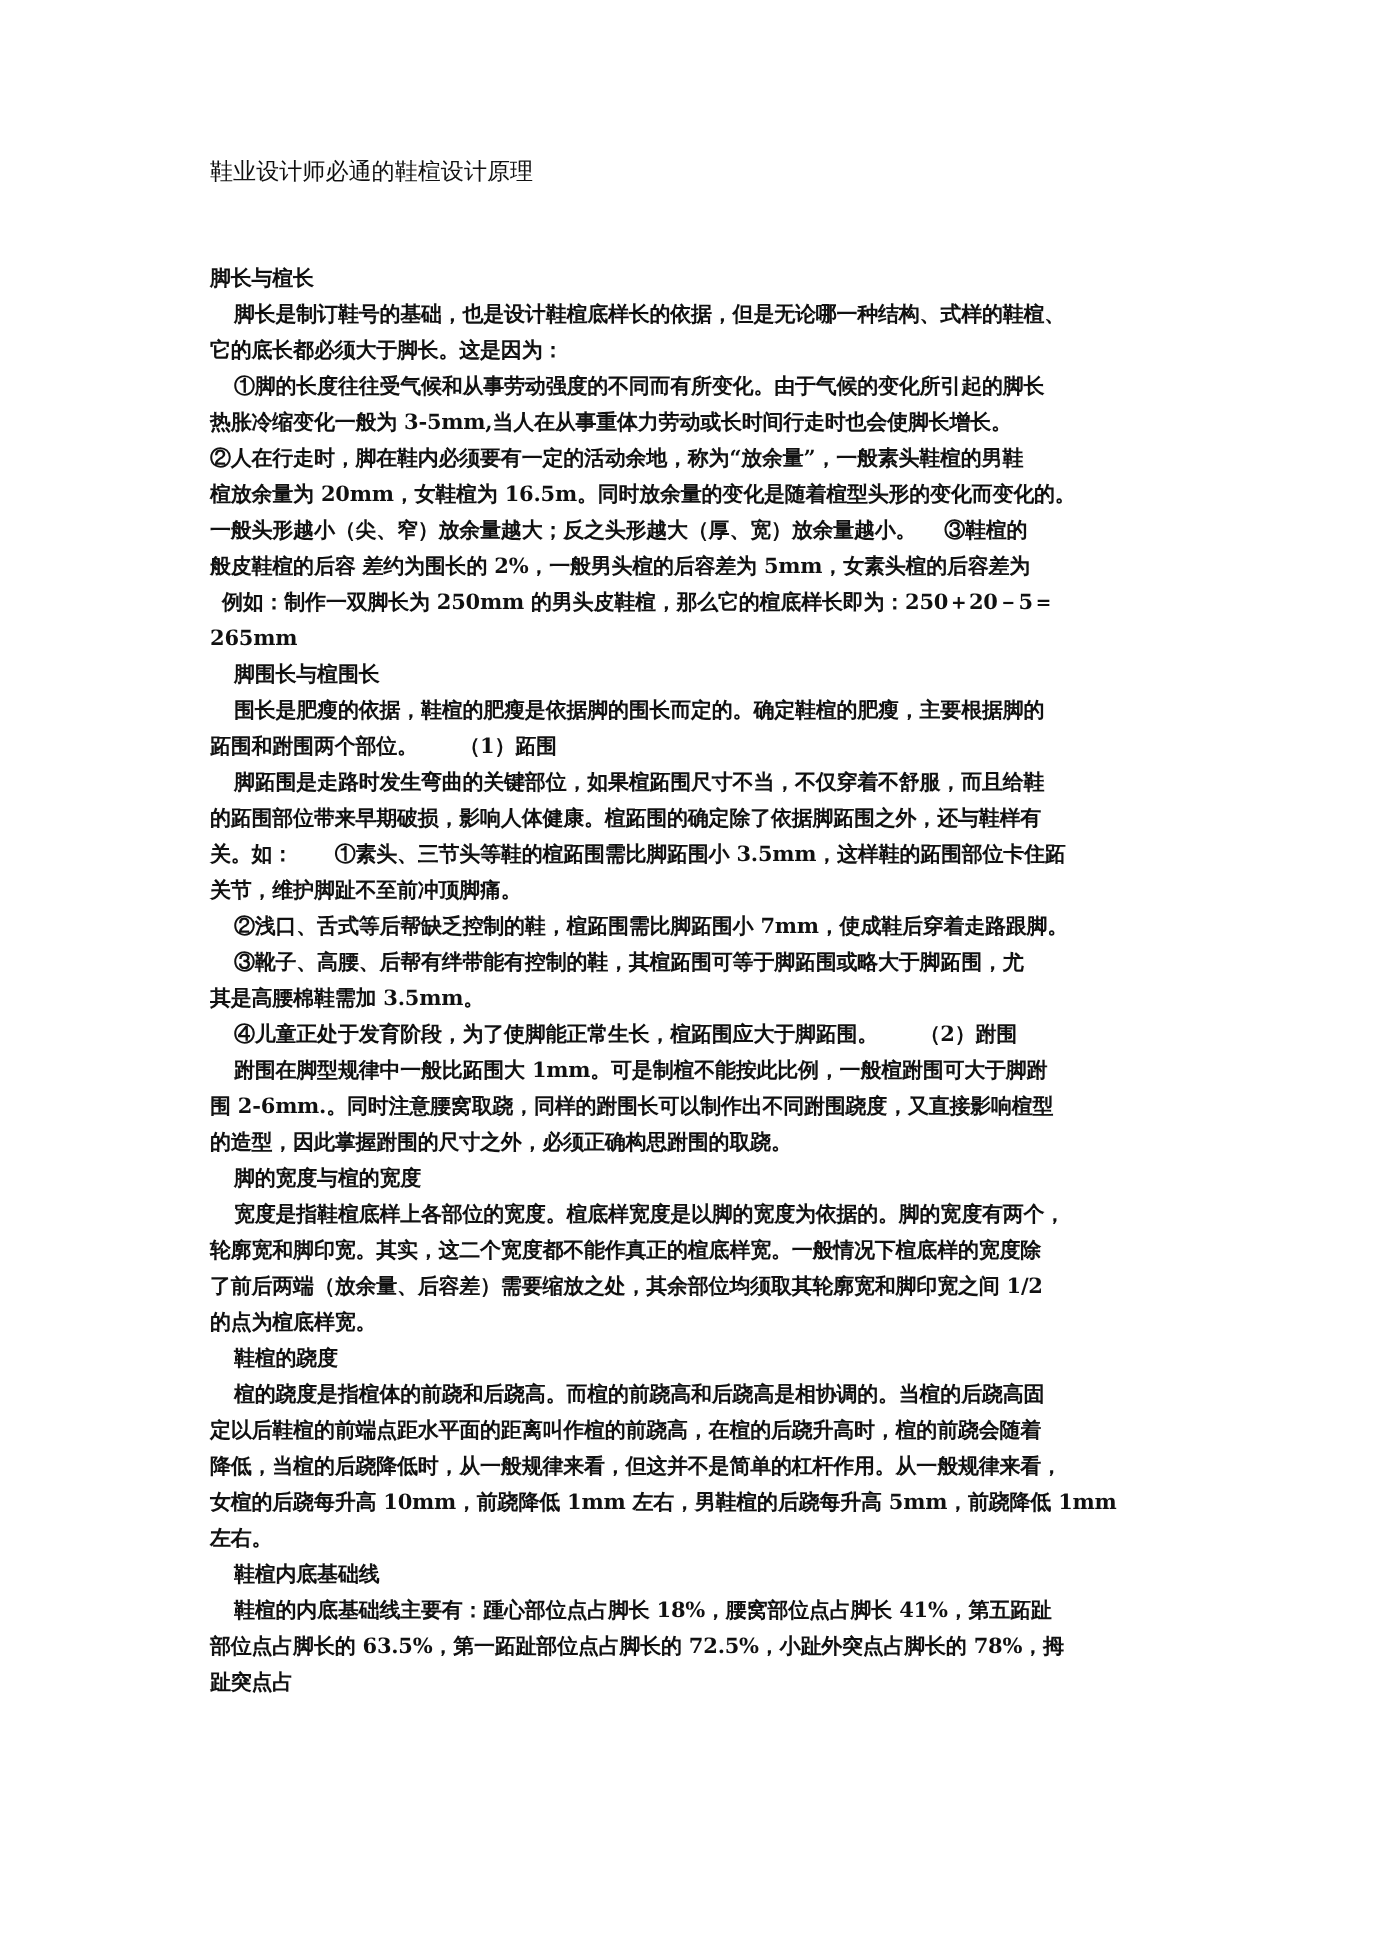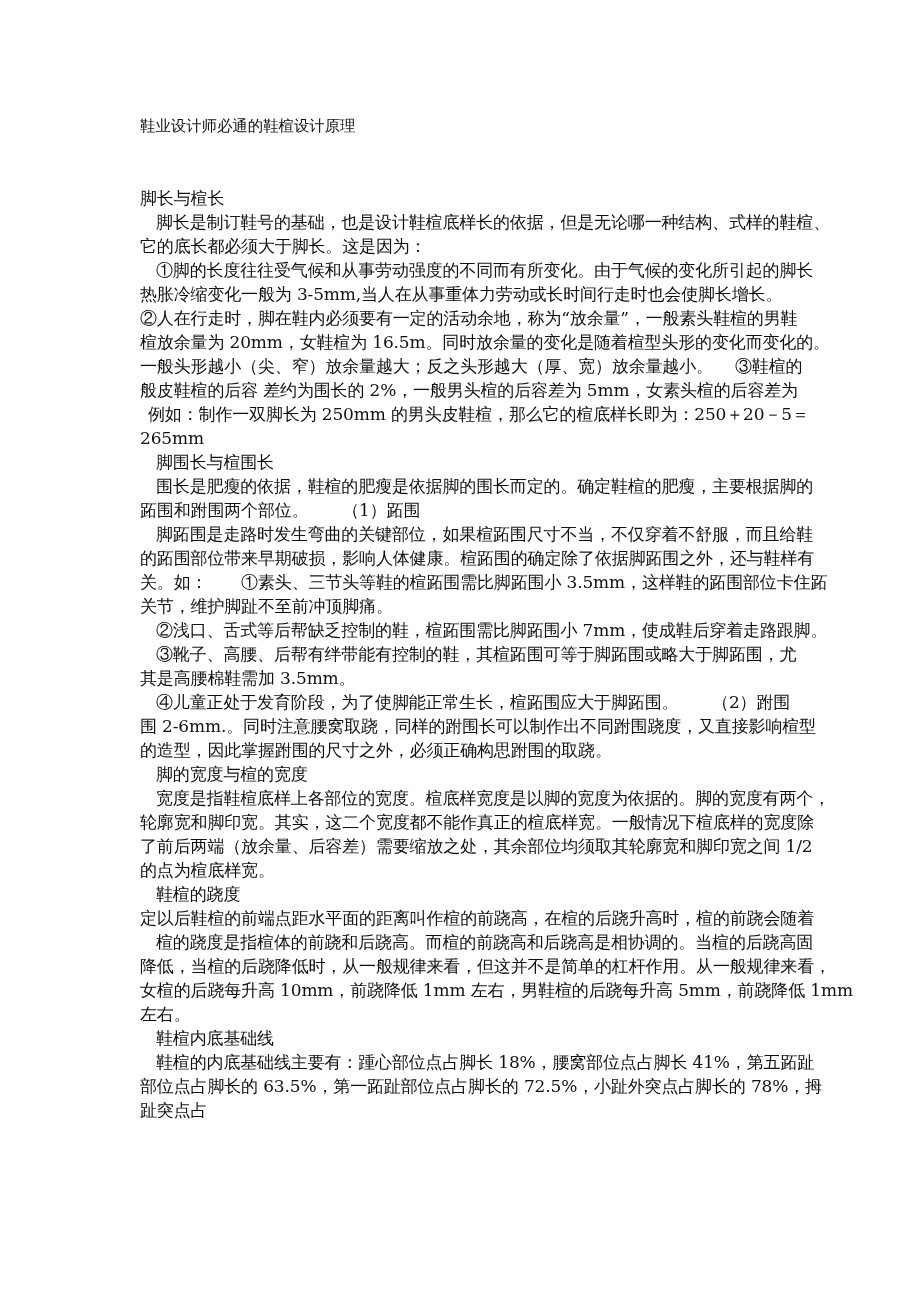--- a/index.html
+++ b/index.html
@@ -11,30 +11,31 @@
       width: 920px;
       height: 1302px;
       position: relative;
       overflow: hidden;
       font-family: "DejaVu Serif", "Liberation Serif", serif;
       color: #111111;
     }
     .page {
       position: absolute;
       left: 140px;
-      top: 114px;
+      top: 102px;
       width: 644px;
     }
     .line {
-      font-size: 17px;
+      font-size: 14px;
       line-height: 24px;
       height: 24px;
       white-space: nowrap;
       overflow: visible;
       letter-spacing: -0.15px;
+      font-weight: bold;
     }
     .title {
       font-size: 15.4px;
       line-height: 24px;
       height: 24px;
       white-space: nowrap;
     }
     .spacer {
       height: 24px;
     }
@@ -64,30 +65,31 @@
       <div class="line indent1">围长是肥瘦的依据，鞋楦的肥瘦是依据脚的围长而定的。确定鞋楦的肥瘦，主要根据脚的</div>
       <div class="line">跖围和跗围两个部位。　　（1）跖围</div>
       <div class="line indent1">脚跖围是走路时发生弯曲的关键部位，如果楦跖围尺寸不当，不仅穿着不舒服，而且给鞋</div>
       <div class="line">的跖围部位带来早期破损，影响人体健康。楦跖围的确定除了依据脚跖围之外，还与鞋样有</div>
       <div class="line">关。如：　　①素头、三节头等鞋的楦跖围需比脚跖围小 3.5mm，这样鞋的跖围部位卡住跖</div>
       <div class="line">关节，维护脚趾不至前冲顶脚痛。</div>
       <div class="line indent1">②浅口、舌式等后帮缺乏控制的鞋，楦跖围需比脚跖围小 7mm，使成鞋后穿着走路跟脚。</div>
       <div class="line indent1"> ③靴子、高腰、后帮有绊带能有控制的鞋，其楦跖围可等于脚跖围或略大于脚跖围，尤</div>
       <div class="line">其是高腰棉鞋需加 3.5mm。</div>
       <div class="line indent1">④儿童正处于发育阶段，为了使脚能正常生长，楦跖围应大于脚跖围。　　（2）跗围</div>
+      <div class="line indent1">跗围在脚型规律中一般比跖围大 1mm。可是制楦不能按此比例，一般楦跗围可大于脚跗</div>
       <div class="line">围 2-6mm.。同时注意腰窝取跷，同样的跗围长可以制作出不同跗围跷度，又直接影响楦型</div>
       <div class="line">的造型，因此掌握跗围的尺寸之外，必须正确构思跗围的取跷。</div>
       <div class="line indent1">脚的宽度与楦的宽度</div>
       <div class="line indent1">宽度是指鞋楦底样上各部位的宽度。楦底样宽度是以脚的宽度为依据的。脚的宽度有两个，</div>
       <div class="line">轮廓宽和脚印宽。其实，这二个宽度都不能作真正的楦底样宽。一般情况下楦底样的宽度除</div>
       <div class="line">了前后两端（放余量、后容差）需要缩放之处，其余部位均须取其轮廓宽和脚印宽之间 1/2</div>
       <div class="line">的点为楦底样宽。</div>
       <div class="line indent1">鞋楦的跷度</div>
+      <div class="line indent1">楦的跷度是指楦体的前跷和后跷高。而楦的前跷高和后跷高是相协调的。当楦的后跷高固</div>
       <div class="line">定以后鞋楦的前端点距水平面的距离叫作楦的前跷高，在楦的后跷升高时，楦的前跷会随着</div>
-      <div class="line indent1">楦的跷度是指楦体的前跷和后跷高。而楦的前跷高和后跷高是相协调的。当楦的后跷高固</div>
       <div class="line">降低，当楦的后跷降低时，从一般规律来看，但这并不是简单的杠杆作用。从一般规律来看，</div>
       <div class="line">女楦的后跷每升高 10mm，前跷降低 1mm 左右，男鞋楦的后跷每升高 5mm，前跷降低 1mm</div>
       <div class="line">左右。</div>
       <div class="line indent1">鞋楦内底基础线</div>
       <div class="line indent1">鞋楦的内底基础线主要有：踵心部位点占脚长 18%，腰窝部位点占脚长 41%，第五跖趾</div>
       <div class="line">部位点占脚长的 63.5%，第一跖趾部位点占脚长的 72.5%，小趾外突点占脚长的 78%，拇</div>
       <div class="line">趾突点占</div>
     </div>
 </div>
 

